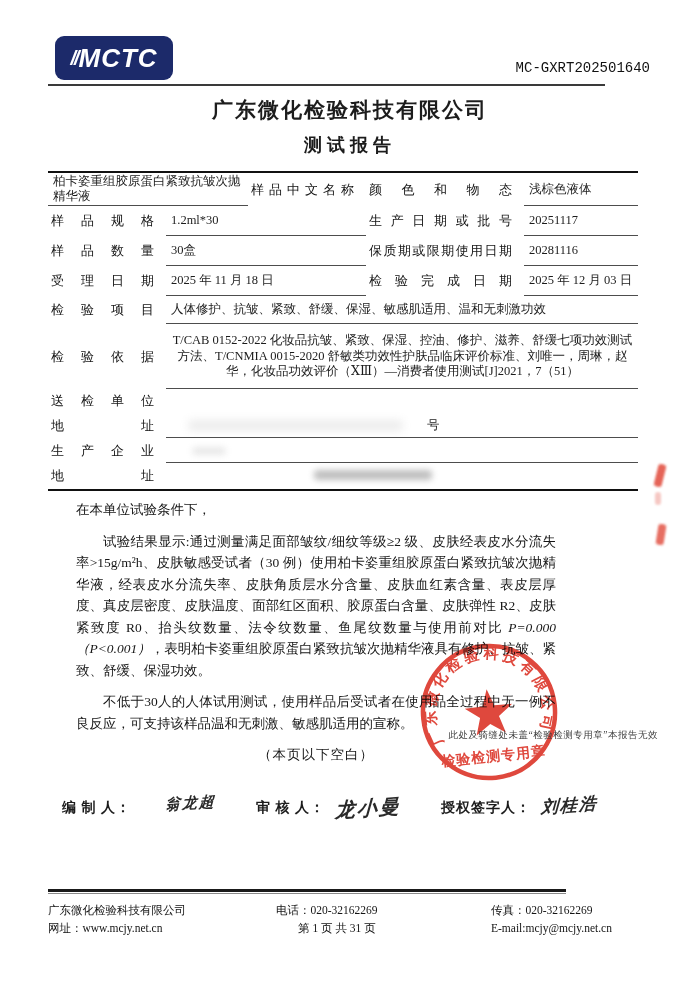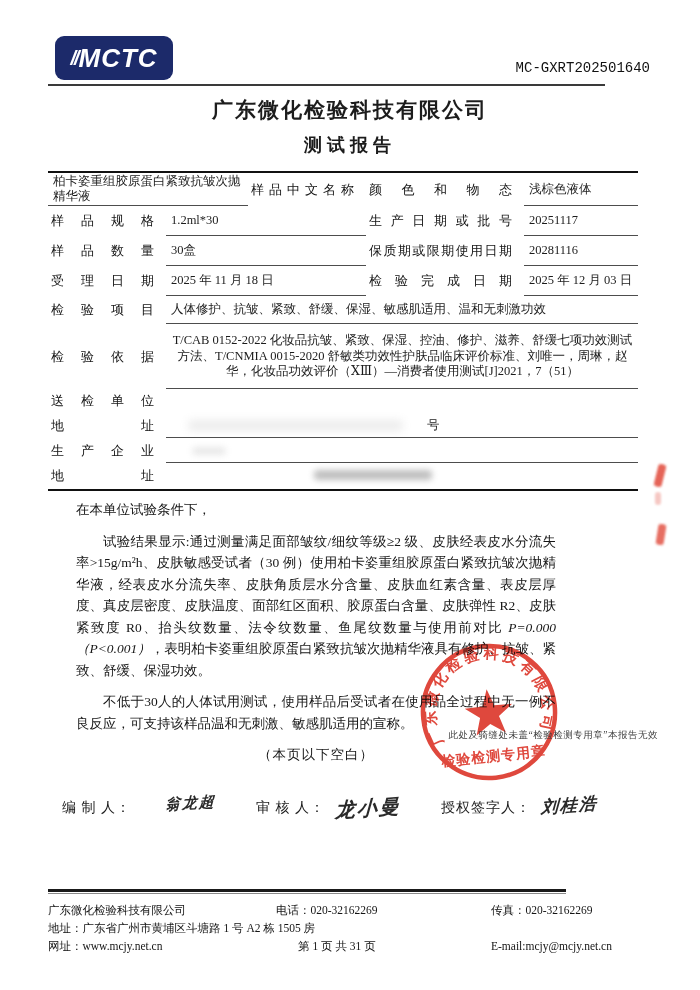--- a/index.html
+++ b/index.html
@@ -77,21 +77,21 @@
     transform:rotate(-6deg);mix-blend-mode:multiply;opacity:.93;
   }
   .disclaimer{
     position:absolute;right:42px;top:729px;font-size:9.5px;color:#3b3b3b;letter-spacing:.5px;
   }
   
   .sigrow{
     position:absolute;left:62px;right:40px;top:786px;height:44px;
     display:flex;align-items:center;font-size:14px;letter-spacing:1px;
   }
-  .sig-label{white-space:nowrap;}
+  .sig-label{white-space:nowrap;font-weight:bold;}
   .sig-name{
     font-family:"DejaVu Serif",serif;font-style:italic;font-weight:bold;
     font-size:18px;color:#2a2a2a;white-space:nowrap;
     transform:rotate(-4deg) skewX(-6deg);letter-spacing:2px;
   }
   .sig1{margin:-10px 40px 0 34px;font-size:15px;}
   .sig2{margin:0 40px 0 10px;font-size:20px;}
   .sig3{margin:-6px 0 0 10px;font-size:17px;}
   
   .frag{position:absolute;background:#e14a3b;filter:blur(1px);border-radius:3px;}
@@ -266,20 +266,19 @@
   <div class="frag fg2"></div>
   <div class="frag fg3"></div>
 
   <div class="ftr">
     <div class="ftr-line1"></div>
     <div class="ftr-line2"></div>
     <div class="ftr-grid">
       <span>广东微化检验科技有限公司</span>
       <span>电话：020-32162269</span>
       <span>传真：020-32162269</span>
-      <span class="ftr-addr">地址：广东省广州市黄埔区斗塘路 1 号 A2 栋 1505 房</span>
       <span>网址：www.mcjy.net.cn</span>
       <span class="ftr-page">第 1 页 共 31 页</span>
       <span>E-mail:mcjy@mcjy.net.cn</span>
     </div>
   </div>
 
 </div>
 
 </body></html>

